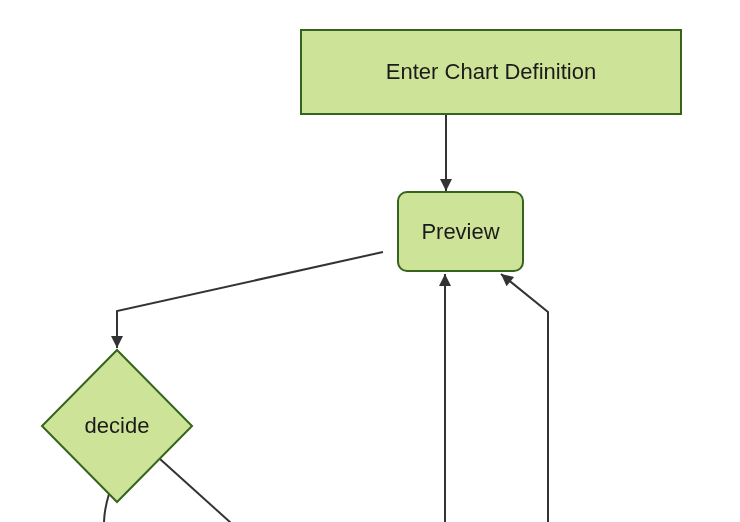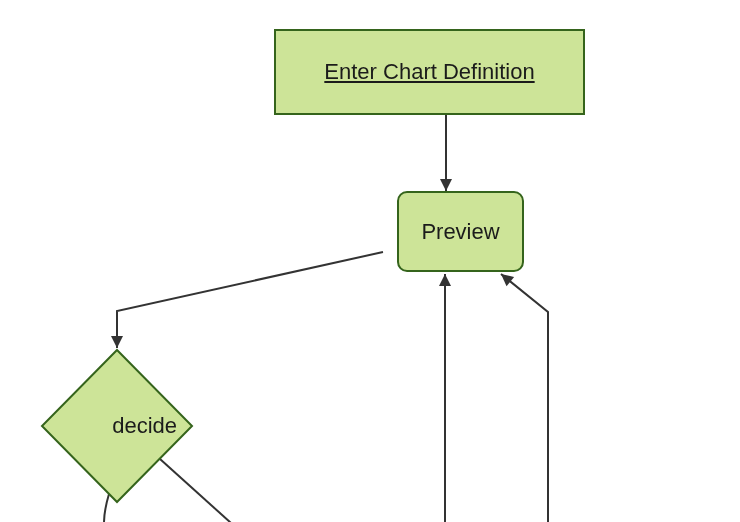--- a/index.html
+++ b/index.html
@@ -46,42 +46,41 @@
     background: var(--node-fill, #cde498);
     border: 2px solid var(--node-border, #35641c);
     display: flex;
     align-items: center;
     justify-content: center;
     color: var(--text, #1b1b1b);
     font-size: 22px;
     white-space: nowrap;
   }
   .node-rect-a {
-    left: 274px;
+    left: 300px;
     top: 29px;
-    width: 311px;
+    width: 382px;
     height: 86px;
-    text-decoration: underline;
   }
   .node-rounded-b {
     left: 382px;
     top: 191px;
     width: 127px;
     height: 81px;
     border-radius: 10px;
     margin-left: 15px;
   }
   .diamond-label {
     position: absolute;
     left: 57px;
     top: 412px;
     width: 120px;
     height: 28px;
     line-height: 28px;
-    text-align: right;
+    text-align: center;
     color: var(--text, #1b1b1b);
     font-size: 22px;
     white-space: nowrap;
   }
 </style>
 </head>
 <body>
 
 <div class="canvas">
 

